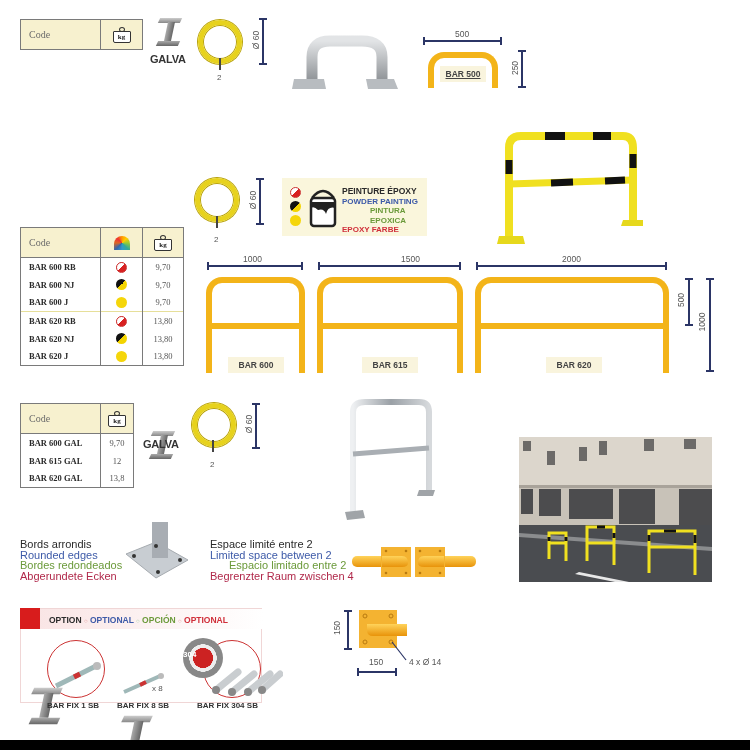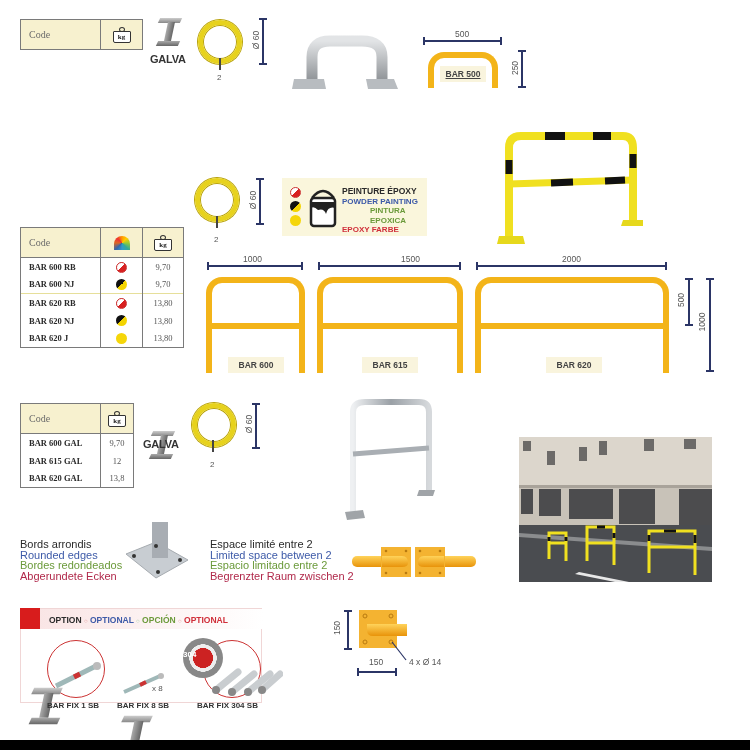--- a/index.html
+++ b/index.html
@@ -163,20 +163,25 @@
   <tr>
         <td class="code">BAR 600 RB</td>
         <td class="col"><span class="dot rb"></span></td>
         <td class="num">9,70</td>
       </tr>
   <tr>
         <td class="code">BAR 600 NJ</td>
         <td class="col"><span class="dot nj"></span></td>
         <td class="num">9,70</td>
       </tr>
+  <tr>
+        <td class="code">BAR 600 J</td>
+        <td class="col"><span class="dot j"></span></td>
+        <td class="num">9,70</td>
+      </tr>
   <tr class="sep">
         <td class="code">BAR 620 RB</td>
         <td class="col"><span class="dot rb"></span></td>
         <td class="num">13,80</td>
       </tr>
   <tr>
         <td class="code">BAR 620 NJ</td>
         <td class="col"><span class="dot nj"></span></td>
         <td class="num">13,80</td>
       </tr>
@@ -312,22 +317,22 @@
   <rect x="30" y="2" width="16" height="36" fill="#a8adb3"></rect>
   <circle cx="12" cy="36" r="2" fill="#333"></circle>
     <circle cx="34" cy="26" r="2" fill="#333"></circle>
     <circle cx="58" cy="40" r="2" fill="#333"></circle>
     <circle cx="36" cy="52" r="2" fill="#333"></circle>
 </svg>
 
 <div class="abs multi-line" style="left:210px;top:539px;">
   <div style="color:#2a2a2a;">Espace limité entre 2</div>
   <div style="color:#3d5aa8;">Limited space between 2</div>
-  <div style="color:#6b9a3a;">Espacio limitado entre 2</div>
-  <div style="color:#b0284a;">Begrenzter Raum zwischen 2</div>
+  <div style="color:#6b9a3a;margin-left:19px;">Espacio limitado entre 2</div>
+  <div style="color:#b0284a;">Begrenzter Raum zwischen 4</div>
 </div>
 <svg class="abs" style="left:352px;top:545px;" width="124" height="36">
   <defs>
       <linearGradient id="yt" x1="0" x2="0" y1="0" y2="1">
         <stop offset="0" stop-color="#ffd35a"></stop>
         <stop offset="1" stop-color="#e8930a"></stop>
       </linearGradient>
     </defs>
   <rect x="0" y="11" width="50" height="11" rx="5" fill="url(#yt)"></rect>
   <rect x="74" y="11" width="50" height="11" rx="5" fill="url(#yt)"></rect>

